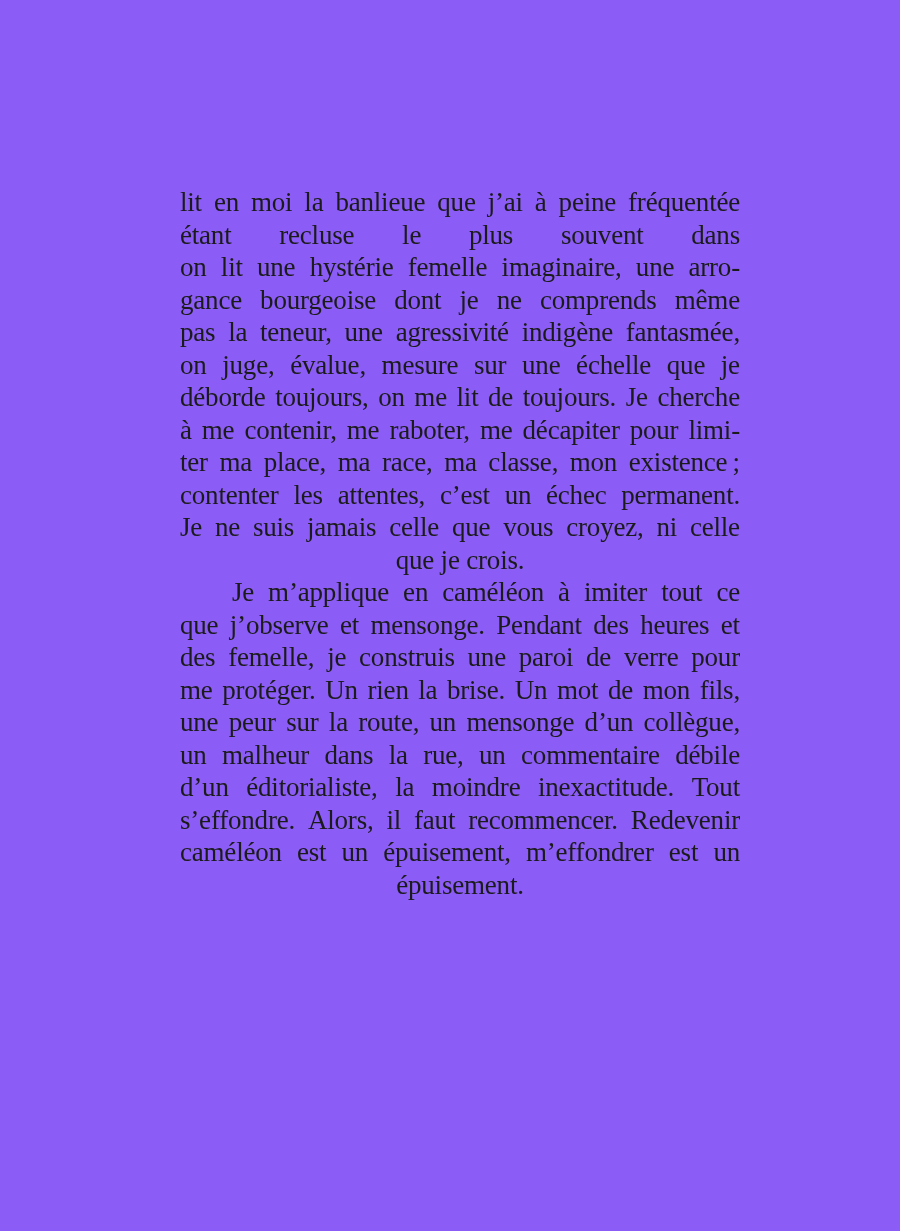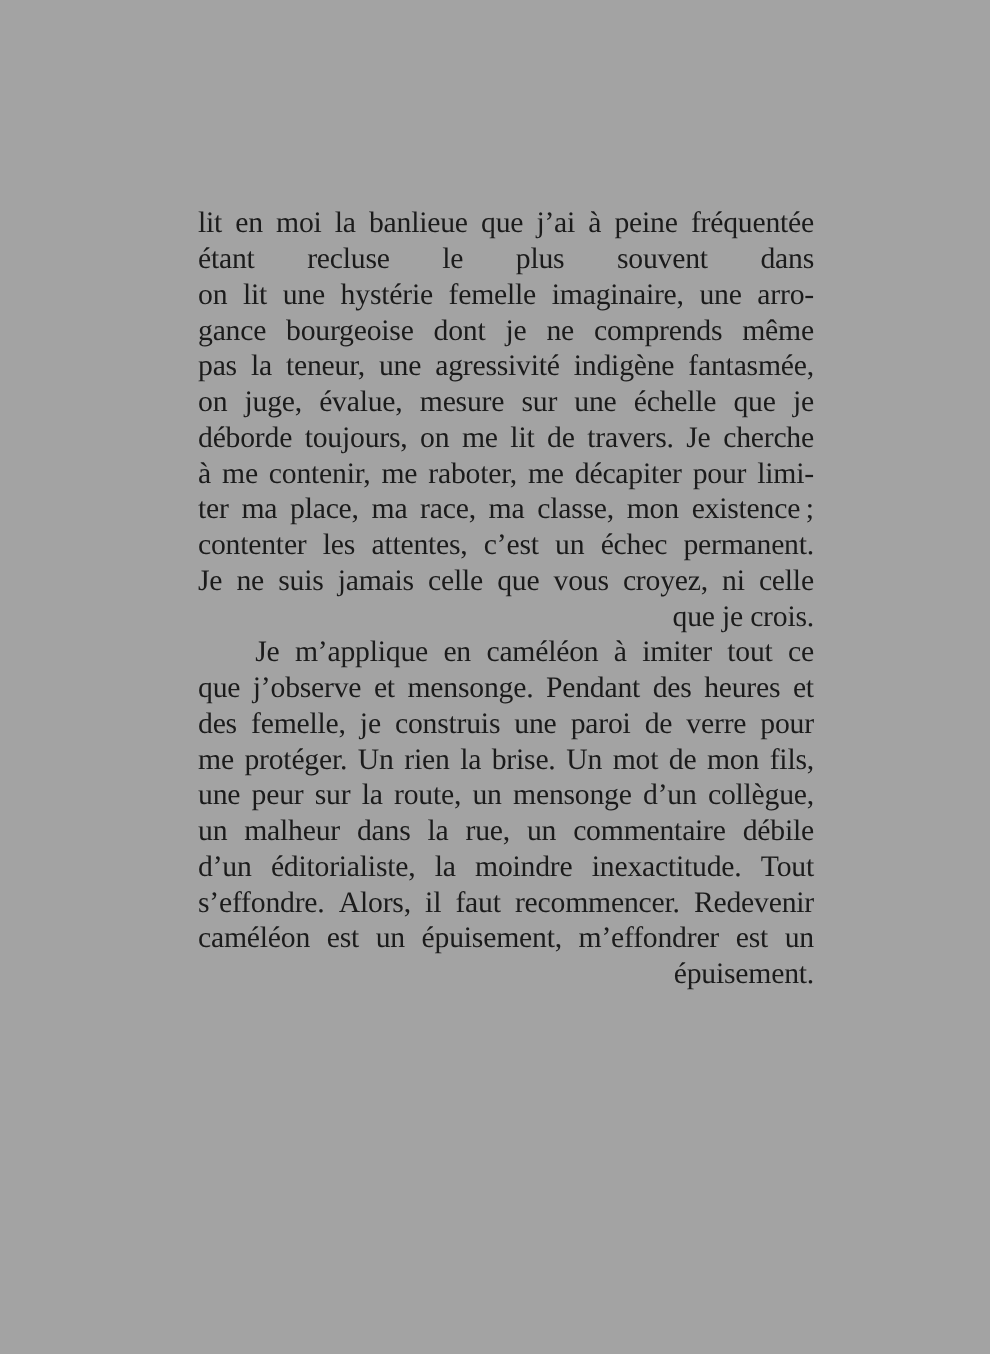--- a/index.html
+++ b/index.html
@@ -11,42 +11,42 @@
     height: 1231px;
     background: #ffffff;
     position: relative;
     overflow: hidden;
     font-family: "Liberation Serif", "DejaVu Serif", serif;
     color: #1b1b1b;
   }
   .page {
     position: absolute;
     inset: 0;
-    background: #a3a3a3;
+    background: #8b5cf6;
   }
   .text-block {
     position: absolute;
     left: 180px;
     top: 186px;
     width: 560px;
   }
   .line {
     display: flex;
     justify-content: space-between;
     font-size: 27px;
     line-height: 32.5px;
     letter-spacing: -0.2px;
   }
   .line span {
     flex: 0 0 auto;
     white-space: pre;
   }
   .line.last {
     display: block;
-    text-align: right;
+    text-align: center;
     white-space: pre;
   }
   .line.indent {
     padding-left: 52px;
   }
   .folio {
     position: absolute;
     left: 180px;
     top: 1026px;
     width: 560px;
@@ -122,21 +122,21 @@
         <span>que</span>
         <span>je</span>
       </div>
       <div class="line">
         <span>déborde</span>
         <span>toujours,</span>
         <span>on</span>
         <span>me</span>
         <span>lit</span>
         <span>de</span>
-        <span>travers.</span>
+        <span>toujours.</span>
         <span>Je</span>
         <span>cherche</span>
       </div>
       <div class="line">
         <span>à</span>
         <span>me</span>
         <span>contenir,</span>
         <span>me</span>
         <span>raboter,</span>
         <span>me</span>

